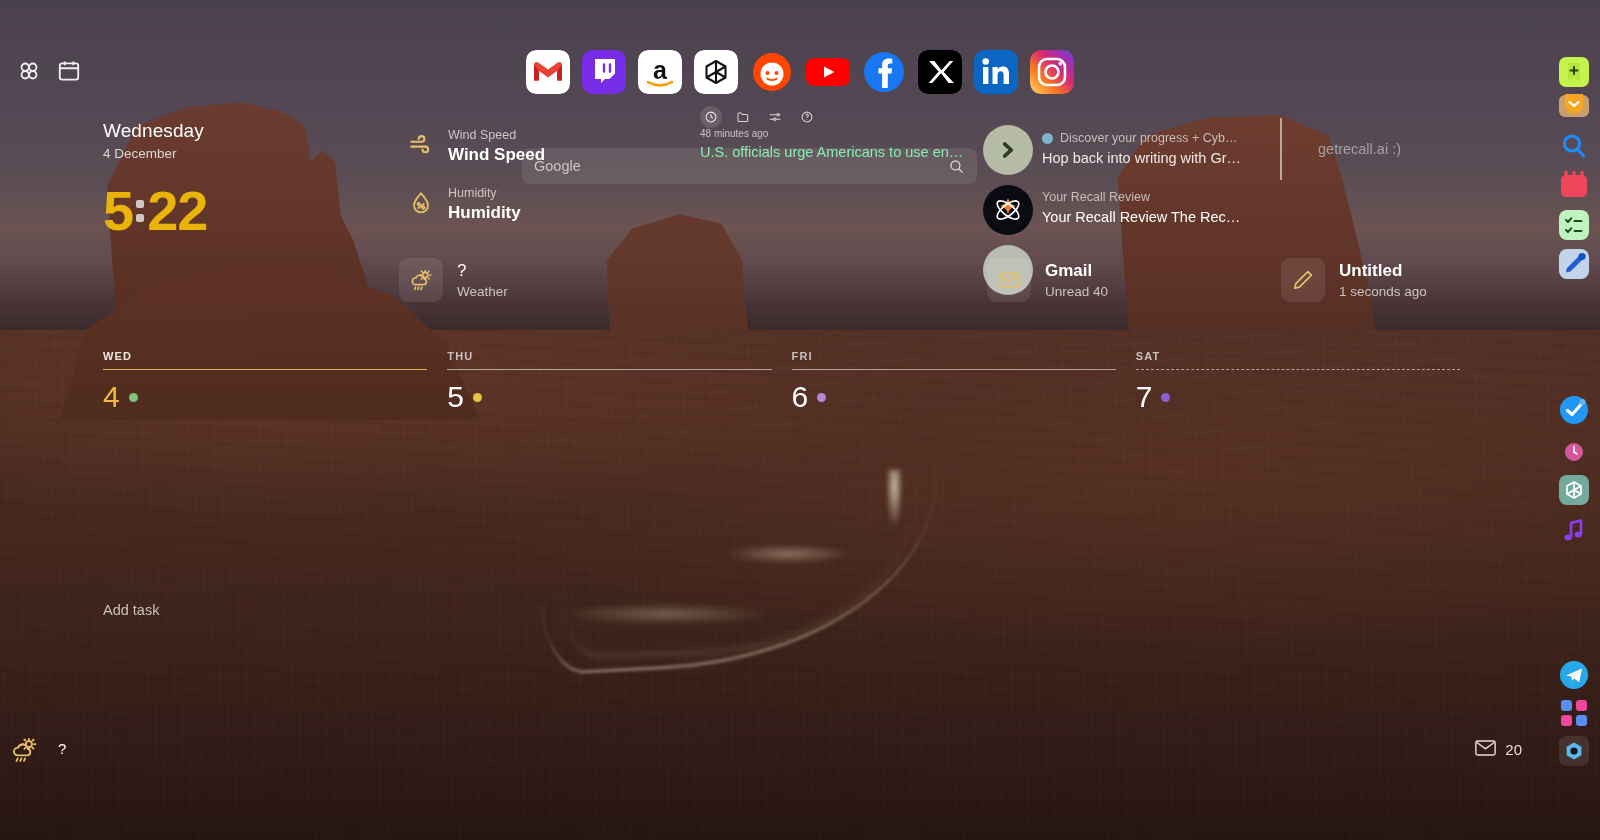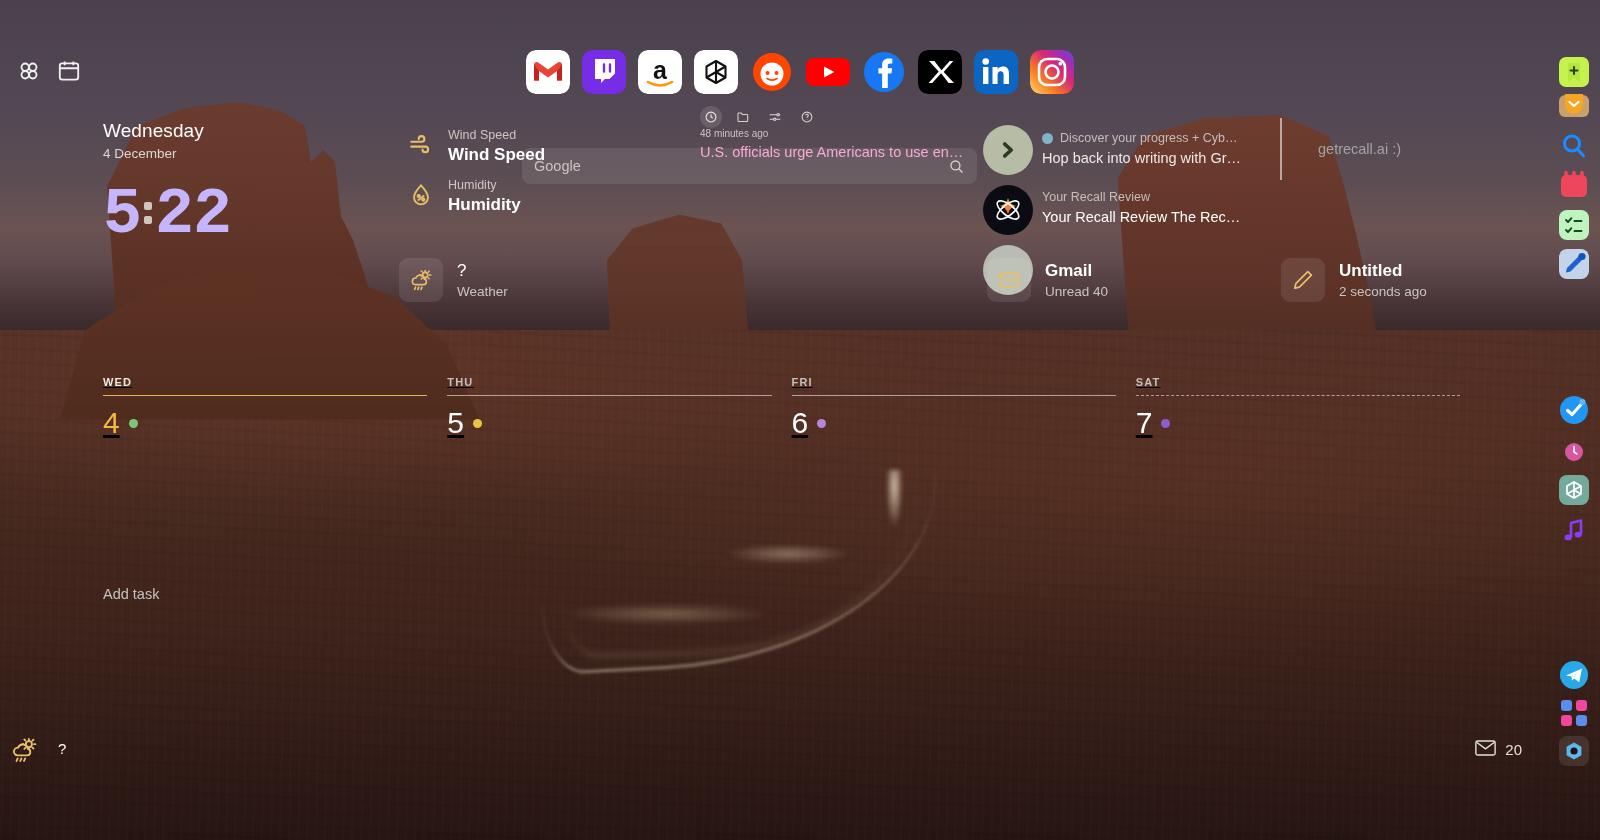--- a/index.html
+++ b/index.html
@@ -92,30 +92,30 @@
   
   .tl-btn{ position:absolute; width:26px; height:26px; color:#fff; opacity:.92; cursor:pointer; }
   #btnGrid{ left:16px; top:58px; }
   #btnCal{  left:56px; top:58px; }
 
   
   #clockBlock{ position:absolute; left:103px; top:120px; }
   #dayName{ font-size:19px; color:#fff; font-weight:400; letter-spacing:.1px; }
   #dateSub{ font-size:13.5px; color:#dcd6d2; margin-top:4px; }
   #clockTime{
-    font-size:65px; line-height:1; margin-top:22px; font-weight:700;
-    color:#c4b5fd; letter-spacing:-1px;font-family:Liberation Mono, monospace;
+    font-size:56px; line-height:1; margin-top:22px; font-weight:700;
+    color:#eab308; letter-spacing:-1px;
   }
   #clockTime .dots{ display:inline-block; width:14px; text-align:center; position:relative; top:-2px;}
   #clockTime .dots i{ display:block; width:8px; height:8px; background:#cfc6c0; border-radius:2px; margin:6px auto;}
 
   
   .wrow{ position:absolute; display:flex; align-items:flex-start; gap:14px; }
   #wrow1{ left:408px; top:128px; }
-  #wrow2{ left:408px; top:178px; }
+  #wrow2{ left:408px; top:186px; }
   .wrow .wicon{ width:26px; height:26px; color:#E8C06A; margin-top:4px; flex:none; }
   .wlabel{ font-size:12.5px; color:#cdc6c2; }
   .wvalue{ font-size:17px; color:#fff; font-weight:700; margin-top:3px; }
 
   
   #searchBar{
     position:absolute; left:522px; top:148px; width:455px; height:36px;
     background:rgba(255,255,255,.09); border-radius:8px;
     display:flex; align-items:center; padding:0 12px;
   }
@@ -131,21 +131,21 @@
   .mt{ width:22px; height:22px; border-radius:50%; display:flex; align-items:center; justify-content:center; color:#d9d3d0; cursor:pointer; }
   .mt.active{ background:rgba(255,255,255,.13); color:#efeae7; }
   .mt svg{ width:14px; height:14px; }
 
   
   .newsItem{ position:absolute; left:700px; width:265px; cursor:pointer; }
   #news1{ top:128px; }
   #news2{ top:187px; }
   .nTime{ font-size:10px; color:#c9c2bf; }
   .nTitle{ font-size:14.5px; color:#fff; margin-top:5px; white-space:nowrap; overflow:hidden; text-overflow:ellipsis; }
-  #news1 .nTitle{ color:#f9a8d4; }
+  #news1 .nTitle{ color:#86efac; }
 
   
   .mailItem{ position:absolute; left:1042px; width:205px; cursor:pointer; }
   #mail1{ top:131px; }
   #mail2{ top:190px; }
   .mFrom{ font-size:12.5px; color:#c5bebb; display:flex; align-items:center; gap:7px; }
   .mSub{ font-size:14.5px; color:#fff; margin-top:5px; white-space:nowrap; overflow:hidden; text-overflow:ellipsis; }
   #mail1 .mSub{ color:#efeae8; }
   .favicon{ width:11px; height:11px; border-radius:50%; flex:none; }
 
@@ -166,34 +166,34 @@
   .cardIcoBox svg{ width:24px; height:24px; }
   .cTitle{ font-size:17px; color:#fff; font-weight:700; }
   .cSub{ font-size:13.5px; color:#cbc4c0; margin-top:3px; }
   #cardWeather{ left:399px; }
   #cardNews{ left:692px; }
   #cardGmail{ left:987px; }
   #cardNote{ left:1281px; }
   #cardWeather .cTitle{ font-weight:400; }
 
   
-  #dayStrip{ position:absolute; left:103px; top:376px; right:120px; display:flex;text-decoration:underline; }
+  #dayStrip{ position:absolute; left:103px; top:350px; right:120px; display:flex; }
   .daycol{ flex:1; padding-right:20px; }
   .dLabel{ font-size:11px; letter-spacing:1.2px; color:#c7c0bd; font-weight:700; }
   .dRule{ margin-top:7px; height:0; border-top:1px solid rgba(255,255,255,.55); }
   .dRule.dotted{ border-top:1px dashed rgba(255,255,255,.55); }
   .daycol.today .dLabel{ color:#efe7df; }
   .daycol.today .dRule{ border-top:1.5px solid #E8B14D; }
   .dNumRow{ margin-top:12px; display:flex; align-items:center; gap:9px; }
   .dNum{ font-size:30px; color:#fff; font-weight:400; line-height:1; }
   .daycol.today .dNum{ color:#F2B949; }
   .dDot{ width:9px; height:9px; border-radius:50%; }
 
   
-  #addTask{ position:absolute; left:103px; top:586px; font-size:14.5px; color:#c8c1bd; cursor:pointer; }
+  #addTask{ position:absolute; left:103px; top:602px; font-size:14.5px; color:#c8c1bd; cursor:pointer; }
 
   
   #wxBtn{ position:absolute; left:10px; top:736px; width:28px; height:28px; color:#E8C06A; cursor:pointer; }
   #wxTemp{ position:absolute; left:58px; top:740px; font-size:15px; color:#fff; }
   #tickerText{ position:absolute; left:0; right:0; top:741px; text-align:center; font-size:14.5px; color:#ece6e3; }
   #mailCount{ position:absolute; right:78px; top:740px; display:flex; align-items:center; gap:9px; color:#e6dfdb; font-size:15px; }
   #mailCount svg{ width:21px; height:16px; }
 
   
   #dock{ position:absolute; left:0; right:0; top:50px; display:flex; justify-content:center; gap:12px; }
@@ -377,21 +377,21 @@
   </div>
 
   <div class="card" id="cardNote">
     <span class="cardIcoBox">
       <svg viewBox="0 0 24 24" fill="none" stroke="currentColor" stroke-width="1.7" stroke-linejoin="round">
         <path d="M16.8 3.6 20.4 7.2 8.4 19.2l-4.6 1 1-4.6Z"></path>
       </svg>
     </span>
     <span>
       <div class="cTitle">Untitled</div>
-      <div class="cSub">2 seconds ago</div>
+      <div class="cSub">1 seconds ago</div>
     </span>
   </div>
 
   <div id="dayStrip">
       <div class="daycol today">
         <div class="dLabel">WED</div>
         <div class="dRule"></div>
         <div class="dNumRow">
           <span class="dNum">4</span>
           <span class="dDot" style="background: rgb(123, 198, 123);"></span>

